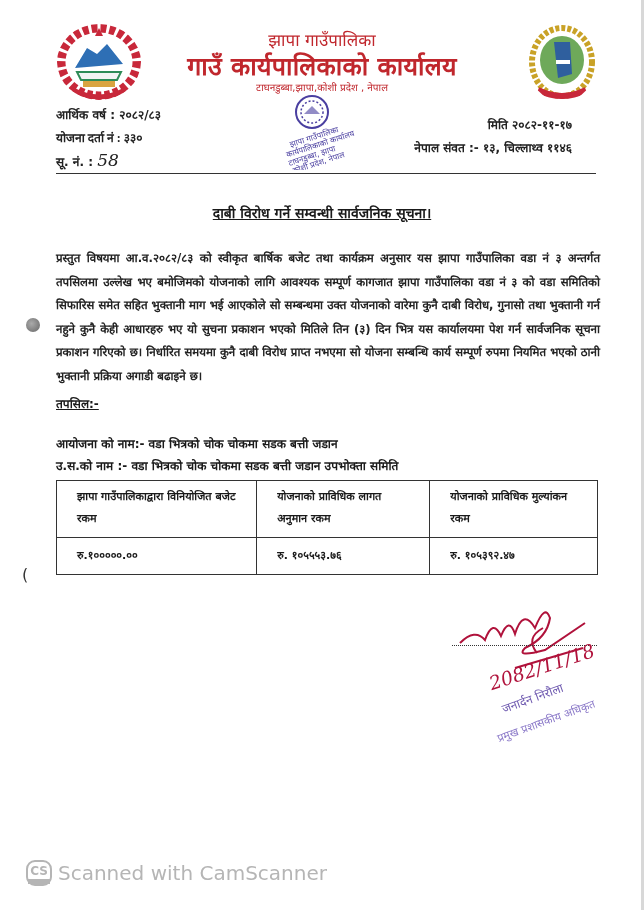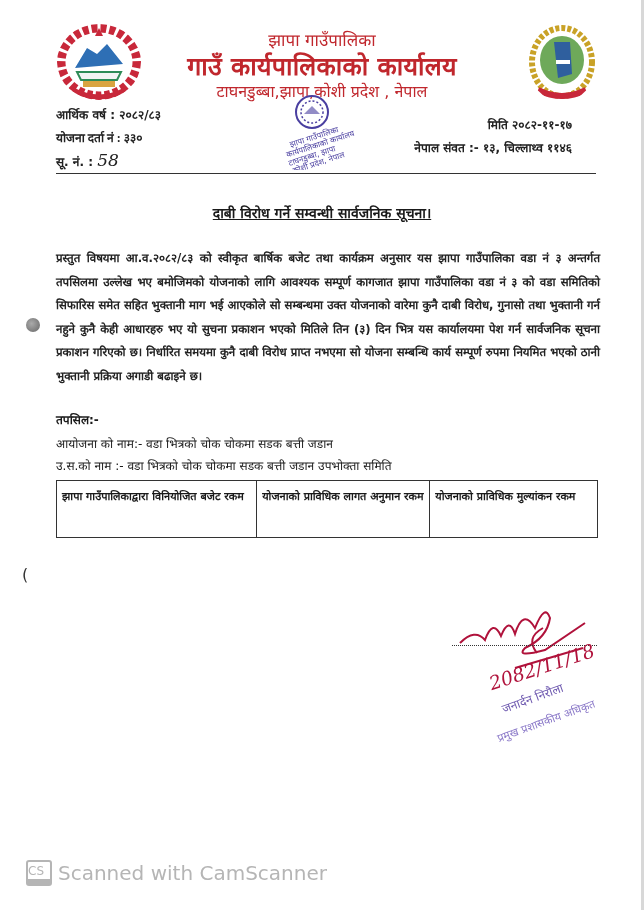--- a/index.html
+++ b/index.html
@@ -8,44 +8,44 @@
       font-family: "DejaVu Sans", sans-serif; color: #1a1a1a;
     }
     .abs { position: absolute; }
     .right-edge { position: absolute; right: 0; top: 0; width: 3px; height: 910px; background: #d8d8d8; }
     
     .emblem { position: absolute; border-radius: 50%; }
     .emblem-left { left: 57px; top: 24px; width: 84px; height: 76px; }
     .emblem-right { left: 528px; top: 24px; width: 68px; height: 78px; }
     .hdr-line1 { position: absolute; left: 0; width: 644px; top: 28px; text-align: center; color: #c0272d; font-size: 17px; }
     .hdr-line2 { position: absolute; left: 0; width: 644px; top: 48px; text-align: center; color: #c0272d; font-size: 25px; font-weight: bold; letter-spacing: 0.3px; }
-    .hdr-line3 { position: absolute; left: 0; width: 644px; top: 80px; text-align: center; color: #c0272d; font-size: 16px; }
+    .hdr-line3 { position: absolute; left: 0; width: 644px; top: 80px; text-align: center; color: #c0272d; font-size: 10px; }
     .stamp-center { position: absolute; left: 280px; top: 90px; width: 80px; height: 80px; }
     
     .meta { position: absolute; font-size: 12px; font-weight: bold; color: #222; }
     .meta .hand { font-family: "DejaVu Serif", serif; font-style: italic; font-size: 17px; font-weight: normal; }
     .rule { position: absolute; left: 56px; width: 540px; top: 173px; height: 1px; background: #333; }
     .subject { position: absolute; left: 0; width: 644px; top: 203px; text-align: center; font-size: 14px; font-weight: bold; }
     .subject span { text-decoration: underline; }
     .body-text { position: absolute; left: 56px; width: 544px; top: 247px; font-size: 11.6px; line-height: 23.5px; text-align: justify; font-weight: bold; color: #222; }
-    .section-title { position: absolute; left: 56px; top: 411px; font-size: 12px; font-weight: bold; }
-    .detail { position: absolute; left: 56px; font-size: 12px; font-weight: normal; }
+    .section-title { position: absolute; left: 56px; top: 395px; font-size: 12px; font-weight: bold; text-decoration: underline; }
+    .detail { position: absolute; left: 56px; font-size: 12px; font-weight: bold; }
     table.budget { position: absolute; left: 56px; top: 480px; width: 542px; border-collapse: collapse; font-size: 11px; font-weight: bold; }
-    table.budget td { border: 1.5px solid #333; padding: 5px 5px; vertical-align: top; line-height: 22px; margin-left: 14px; }
+    table.budget td { border: 1.5px solid #333; padding: 5px 20px; vertical-align: top; line-height: 22px; margin-left: 14px; }
     table.budget tr.head td { height: 46px; }
     table.budget tr.vals td { height: 22px; padding-top: 7px; padding-bottom: 7px; }
     .punch { position: absolute; left: 26px; top: 318px; width: 14px; height: 14px; border-radius: 50%; background: radial-gradient(circle at 40% 40%, #aaa, #666); }
     .paren-mark { position: absolute; left: 22px; top: 565px; font-size: 16px; color: #333; }
     
     .sig-dots { position: absolute; left: 452px; top: 645px; width: 145px; border-top: 1.5px dotted #333; }
     .sig-date { position: absolute; left: 493px; top: 672px; color: #b0123b; font-family: "DejaVu Serif", serif; font-style: italic; font-size: 19px; transform: rotate(-18deg); transform-origin: left bottom; }
     .sig-name { position: absolute; left: 505px; top: 700px; color: #6f5ab0; font-size: 12px; transform: rotate(-20deg); transform-origin: left bottom; }
     .sig-title { position: absolute; left: 500px; top: 730px; color: #8a78c8; font-size: 11px; transform: rotate(-20deg); transform-origin: left bottom; }
     .footer { position: absolute; left: 26px; top: 860px; display: flex; align-items: center; gap: 6px; color: #b5b5b5; font-size: 20px; }
-    .cs-logo { width: 26px; height: 26px; border: 2px solid #b5b5b5; border-radius: 3px; font-size: 12px; font-weight: normal; line-height: 18px; position: relative; box-sizing: border-box; }
+    .cs-logo { width: 26px; height: 26px; border: 2px solid #b5b5b5; border-radius: 9px; font-size: 12px; font-weight: bold; text-align: center; line-height: 18px; position: relative; box-sizing: border-box; }
     .cs-logo::after { content: ""; position: absolute; left: 0; right: 0; bottom: 0; height: 5px; background: #b5b5b5; }
   </style>
 </head>
 <body>
 
 <div class="right-edge"></div>
 
 <svg class="emblem emblem-left" viewBox="0 0 84 76">
   <ellipse cx="42" cy="38" rx="38" ry="34" fill="none" stroke="#c8283a" stroke-width="9" stroke-dasharray="6 3"></ellipse>
   <path d="M18 44 L30 24 L40 30 L50 20 L66 40 Z" fill="#2e6fb5"></path>
@@ -99,20 +99,25 @@
 <div class="detail" style="top:435px;">आयोजना को नाम:- वडा भित्रको चोक चोकमा सडक बत्ती जडान</div>
 <div class="detail" style="top:457px;">उ.स.को नाम :- वडा भित्रको चोक चोकमा सडक बत्ती जडान उपभोक्ता समिति</div>
 
 <table class="budget">
   <tbody>
       <tr class="head">
     <td style="width:37%;">झापा गाउँपालिकाद्वारा विनियोजित बजेट रकम</td>
     <td style="width:32%;">योजनाको प्राविधिक लागत अनुमान रकम</td>
     <td style="width:31%;">योजनाको प्राविधिक मुल्यांकन रकम</td>
   </tr>
+  <tr class="vals">
+    <td>रु.१०००००.००</td>
+    <td>रु. १०५५५३.७६</td>
+    <td>रु. १०५३९२.४७</td>
+  </tr>
 </tbody>
   </table>
 
 <div class="paren-mark">(</div>
 
 <svg class="abs" style="left:455px; top:598px; width:140px; height:72px;" viewBox="0 0 140 72">
   <path d="M5 45 Q20 30 30 42 Q38 20 46 38 Q54 18 60 36 Q68 10 80 30 Q90 5 95 20 Q92 40 70 50 Q60 60 90 52 L130 25" fill="none" stroke="#b0123b" stroke-width="2"></path>
   <path d="M60 70 L128 50" fill="none" stroke="#b0123b" stroke-width="2"></path>
   <path d="M82 55 Q70 40 88 30" fill="none" stroke="#b0123b" stroke-width="2"></path>
 </svg>

